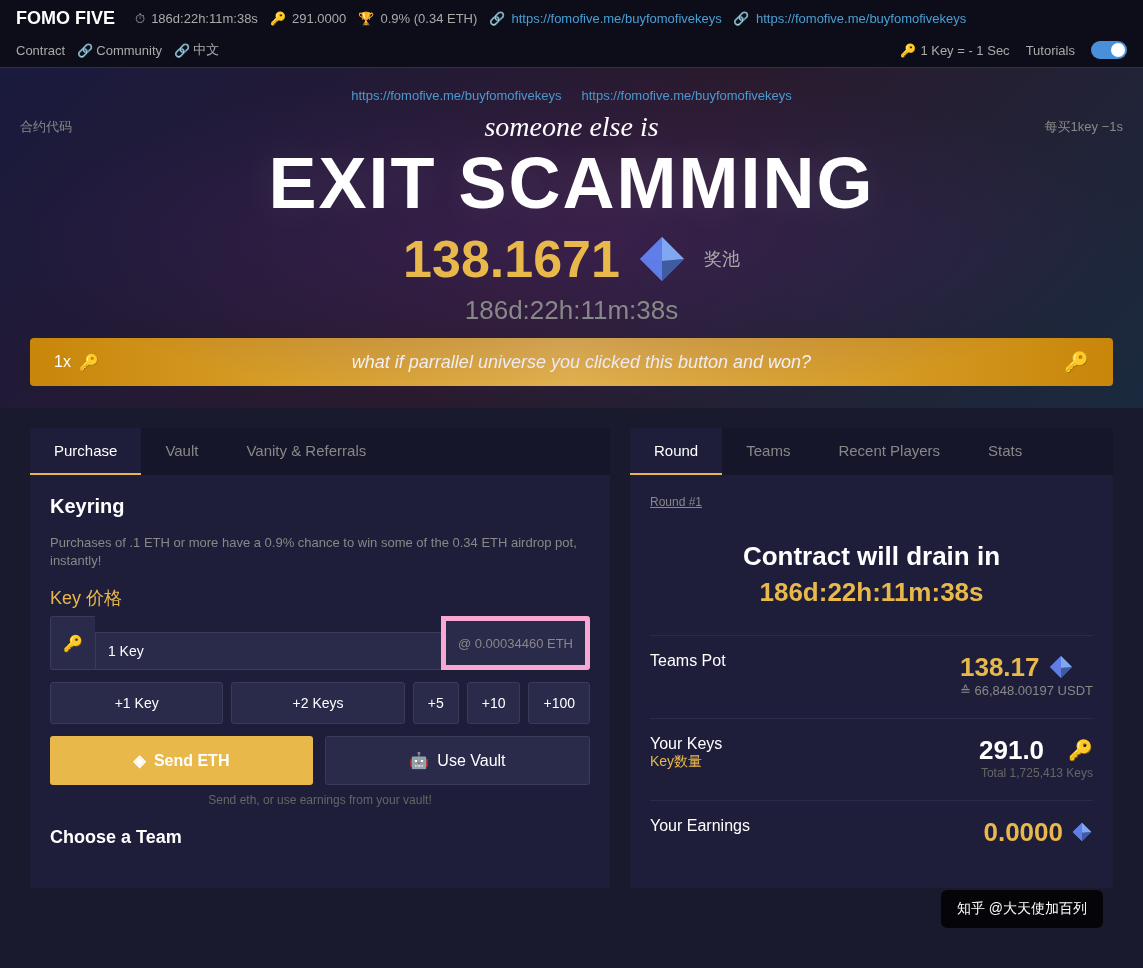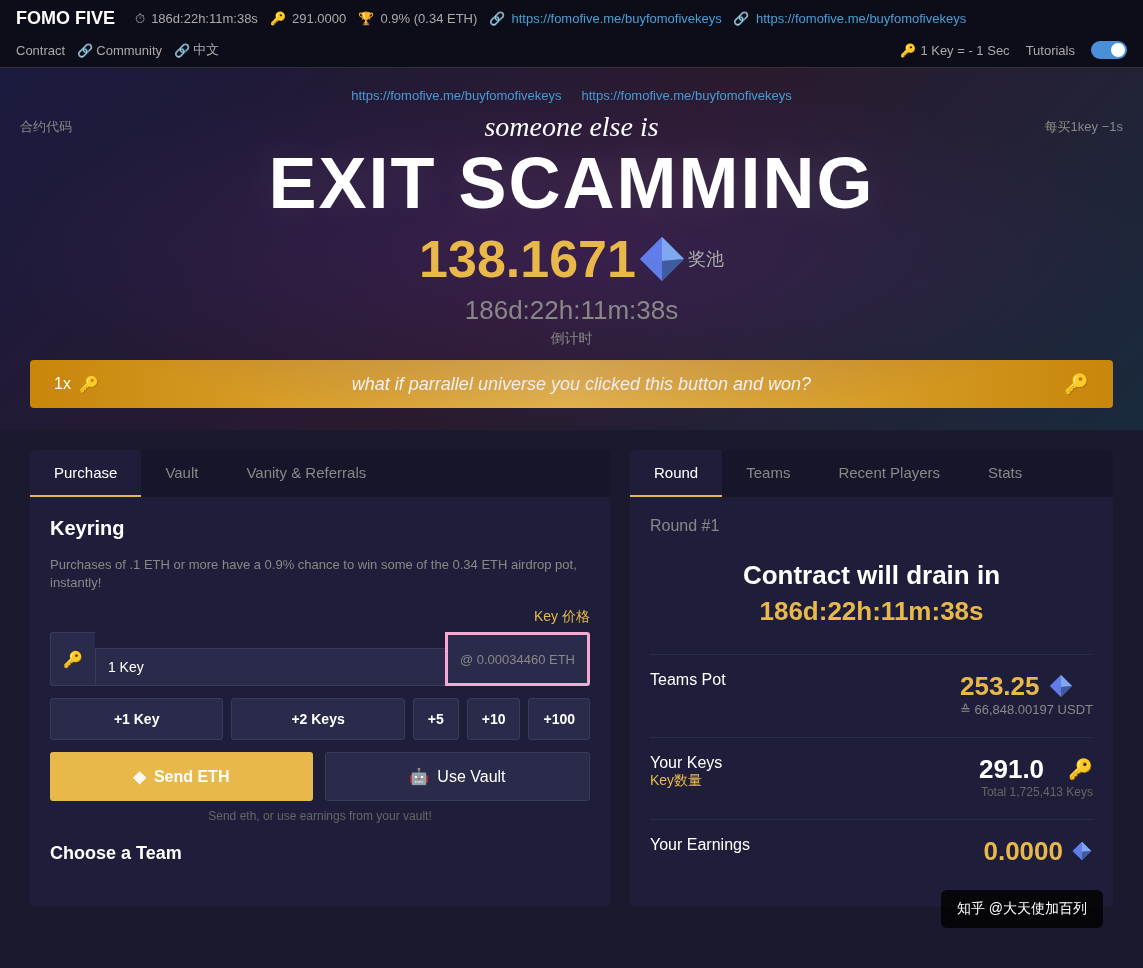--- a/index.html
+++ b/index.html
@@ -132,20 +132,21 @@
       color: #fff;
       letter-spacing: 2px;
       text-shadow: 0 0 40px rgba(255,255,255,0.1);
       margin-bottom: 10px;
       line-height: 1;
     }
     .hero-prize-row {
       display: flex;
       align-items: center;
       justify-content: center;
+      gap: 16px;
       margin-bottom: 6px;
     }
     .hero-prize {
       font-size: 52px;
       font-weight: bold;
       color: #e8b84b;
     }
     .hero-timer {
       font-size: 26px;
       color: #888;
@@ -220,23 +221,23 @@
       color: #fff;
       margin-bottom: 16px;
     }
     .purchase-desc {
       font-size: 13px;
       color: #888;
       margin-bottom: 16px;
       line-height: 1.4;
     }
     .key-price-label {
-      font-size: 14px;
+      font-size: 18px;
       color: #e8b84b;
-      text-align: right;
+      text-align: left;
       margin-bottom: 6px;
     }
     .key-input-row {
       display: flex;
       margin-bottom: 12px;
     }
     .key-input-icon {
       background: #2a2a4a;
       border: 1px solid #3a3a5a;
       border-right: none;
@@ -252,21 +253,21 @@
       border: 1px solid #3a3a5a;
       border-right: none;
       color: #fff;
       padding: 10px 12px;
       font-size: 14px;
       outline: none;
       margin-top: 16px;
     }
     .key-price-display {
       background: #2a2a4a;
-      border: 3px solid #f9a8d4;
+      border: 5px solid #f9a8d4;
       padding: 2px 12px;
       color: #888;
       font-size: 13px;
       border-radius: 0 3px 3px 0;
       white-space: nowrap;
       display: flex;
       align-items: center;
     }
     .qty-buttons {
       display: flex;
@@ -276,21 +277,20 @@
     .qty-btn {
       flex: 1;
       background: #2a2a4a;
       border: 1px solid #3a3a5a;
       color: #fff;
       padding: 12px 8px;
       font-size: 14px;
       cursor: pointer;
       border-radius: 3px;
       text-align: center;
-      font-weight: bold;
     }
     .qty-btn.small { flex: 0 0 auto; padding: 12px 14px; }
     .action-buttons {
       display: flex;
       gap: 12px;
       margin-bottom: 8px;
     }
     .btn-send-eth {
       flex: 1;
       background: #e8b84b;
@@ -340,23 +340,24 @@
       overflow: hidden;
     }
     .right-tabs {
       display: flex;
       background: #16162a;
     }
     .right-panel-content {
       padding: 20px;
     }
     .round-label {
-      font-size: 16px;
-      color: #888;
-      margin-bottom: 22px;
+      font-size: 12px;
+      color: #888;
+      margin-bottom: 29px;
+      text-decoration: underline;
     }
     .drain-title {
       font-size: 26px;
       font-weight: bold;
       color: #fff;
       text-align: center;
       line-height: 1.4;
       margin-bottom: 24px;
     }
     .drain-timer {
@@ -509,21 +510,20 @@
         <polygon points="26,4 48,26 26,48 4,26" fill="#627eea" opacity="0.9"></polygon>
         <polygon points="26,4 26,28 48,26" fill="#8ab4f8" opacity="0.8"></polygon>
         <polygon points="26,4 4,26 26,28" fill="#627eea" opacity="0.9"></polygon>
         <polygon points="26,28 48,26 26,48" fill="#3d5a99" opacity="0.9"></polygon>
         <polygon points="26,28 4,26 26,48" fill="#627eea" opacity="0.8"></polygon>
       </svg>
       <span style="font-size:18px;color:#aaa;margin-left:0;">奖池</span>
     </div>
 
     <div class="hero-timer">186d:22h:11m:38s</div>
-    <div style="font-size:14px;color:#888;margin-bottom:10px;">倒计时</div>
   </div>
 
   <div class="parallel-bar">
     <div class="parallel-bar-left">
       <span>1x</span>
       <span>🔑</span>
     </div>
     <span class="parallel-bar-text">what if parrallel universe you clicked this button and won?</span>
     <span class="parallel-bar-icon">🔑</span>
   </div>
@@ -609,21 +609,21 @@
         <span>Contract will drain in</span><br>
         <span class="drain-timer">186d:22h:11m:38s</span>
       </div>
 
       <hr class="stats-divider">
 
       <div class="stat-row">
         <div class="stat-label">Teams Pot</div>
         <div class="stat-value">
           <div class="stat-main">
-            <span>253.25</span>
+            <span>138.17</span>
             <svg width="26" height="26" viewBox="0 0 52 52">
               <polygon points="26,4 48,26 26,48 4,26" fill="#627eea" opacity="0.9"></polygon>
               <polygon points="26,4 26,28 48,26" fill="#8ab4f8" opacity="0.8"></polygon>
               <polygon points="26,4 4,26 26,28" fill="#627eea" opacity="0.9"></polygon>
               <polygon points="26,28 48,26 26,48" fill="#3d5a99" opacity="0.9"></polygon>
               <polygon points="26,28 4,26 26,48" fill="#627eea" opacity="0.8"></polygon>
             </svg>
           </div>
           <div class="stat-sub">≙ 66,848.00197 USDT</div>
         </div>

